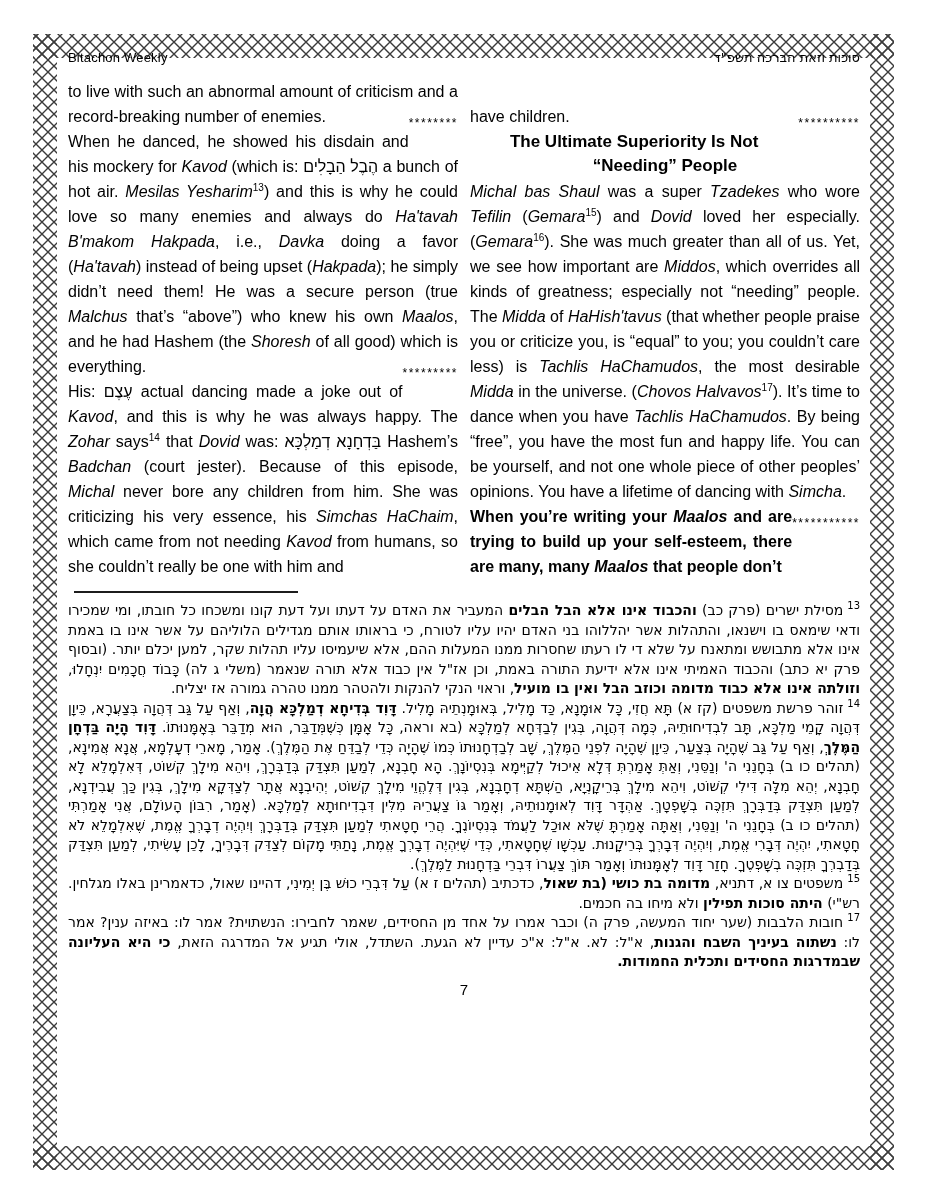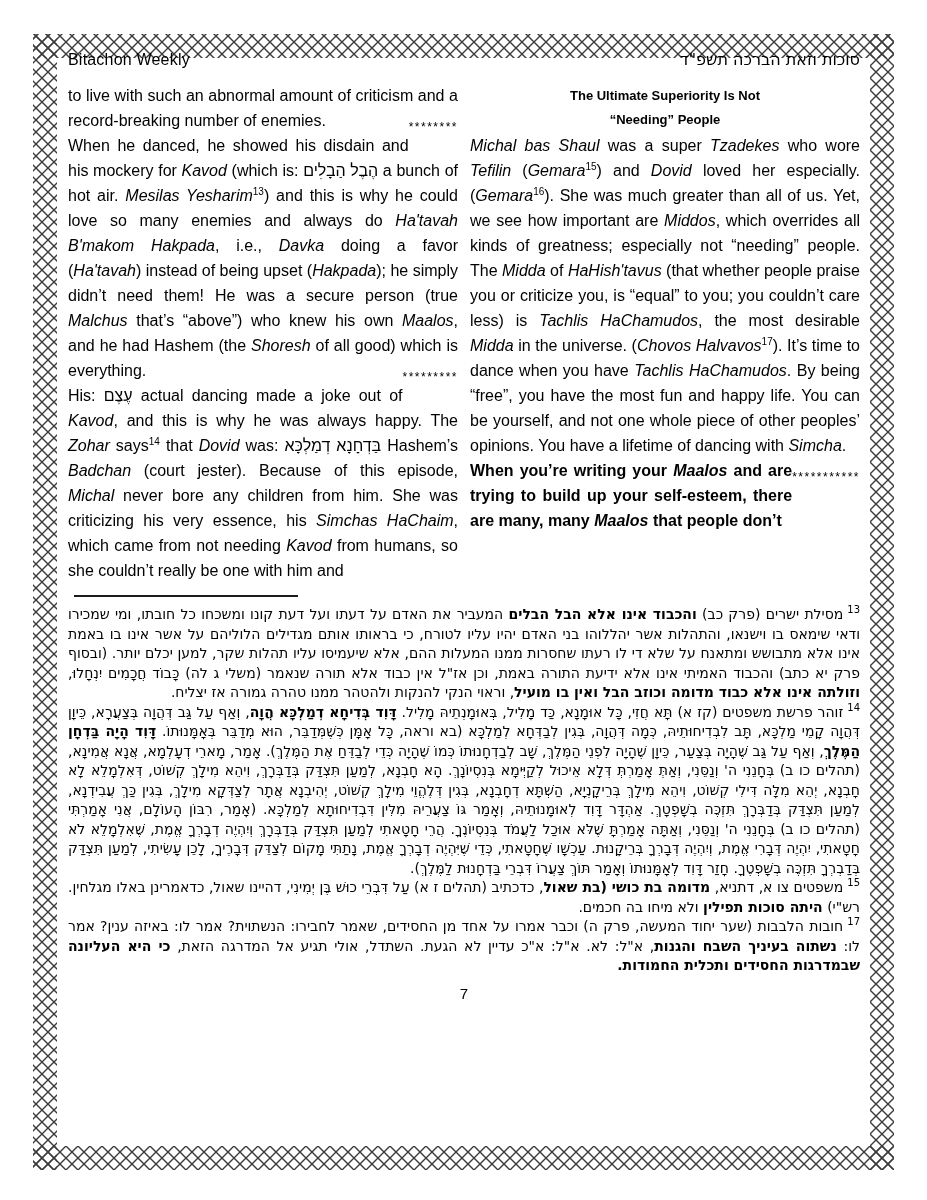--- a/index.html
+++ b/index.html
@@ -3,31 +3,31 @@
 <meta charset="utf-8">
 <style>
   html,body{margin:0;padding:0;}
   body{
     width:927px;height:1200px;position:relative;overflow:hidden;
     background:#ffffff;color:#000;
     font-family:"Liberation Sans","DejaVu Sans",sans-serif;
   }
   .border-svg{position:absolute;left:0;top:0;}
   .page{position:absolute;left:68px;top:50px;width:792px;}
-  .hdr{display:flex;justify-content:space-between;align-items:baseline;font-size:16px;margin-bottom:14px;}
+  .hdr{display:flex;justify-content:space-between;align-items:baseline;font-size:13px;margin-bottom:14px;}
   .hdr-left{letter-spacing:.2px;}
   .hdr-right{direction:rtl;font-family:"DejaVu Sans","Liberation Sans",sans-serif;}
-  .cols{display:flex;gap:12px;}
+  .cols{display:flex;gap:12px;align-items:flex-end;}
   .col{flex:1 1 0;min-width:0;}
   .body-para{margin:0;font-size:16px;line-height:25px;text-align:justify;}
   .it{font-style:italic;}
   .bd{font-weight:bold;}
   sup{font-size:10px;line-height:0;}
   .sep{float:right;font-size:12px;letter-spacing:1.5px;margin-top:7px;color:#000;}
-  .col-heading{font-weight:bold;font-size:13px;line-height:24px;text-align:center;margin:1px 0;}
+  .col-heading{font-weight:bold;font-size:17px;line-height:24px;text-align:center;margin:1px 0;}
   .fn-area{margin-top:12px;}
   .fn-rule{width:224px;border:0;border-top:2px solid #1c1c1c;margin:2px 0 8px 6px;}
   .footnote{direction:rtl;text-align:justify;font-size:14px;line-height:19.5px;font-family:"DejaVu Sans","Liberation Sans",sans-serif;}
   .fn-num{font-size:10px;margin-left:4px;}
   .pageno{text-align:center;font-size:15px;margin-top:9px;}
 </style>
 </head>
 <body>
 
 <svg class="border-svg" width="927" height="1200" xmlns="http://www.w3.org/2000/svg">
@@ -49,20 +49,21 @@
     <span class="hdr-right" dir="rtl">סוכות וזאת הברכה תשפ"ד</span>
   </div>
 
   <div class="cols">
     <div class="col" id="col-left">
         <p class="body-para"><span>to live with such an abnormal amount of criticism and a record-breaking number of enemies.</span><span class="sep">********</span></p>
         <p class="body-para"><span>When he danced, he showed his disdain and his mockery for </span><span class="it">Kavod</span><span> (which is: הֶבֶל הַבָלִים a bunch of hot air. </span><span class="it">Mesilas Yesharim</span><sup>13</sup><span>) and this is why he could love so many enemies and always do </span><span class="it">Ha'tavah B'makom Hakpada</span><span>, i.e., </span><span class="it">Davka</span><span> doing a favor (</span><span class="it">Ha'tavah</span><span>) instead of being upset (</span><span class="it">Hakpada</span><span>); he simply didn’t need them! He was a secure person (true </span><span class="it">Malchus</span><span> that’s “above”) who knew his own </span><span class="it">Maalos</span><span>, and he had Hashem (the </span><span class="it">Shoresh</span><span> of all good) which is everything.</span><span class="sep">*********</span></p>
         <p class="body-para"><span>His: עֶצֶם actual dancing made a joke out of </span><span class="it">Kavod</span><span>, and this is why he was always happy. The </span><span class="it">Zohar</span><span> says</span><sup>14</sup><span> that </span><span class="it">Dovid</span><span> was: בַּדְחָנָא דְמַלְכָּא Hashem’s </span><span class="it">Badchan</span><span> (court jester). Because of this episode, </span><span class="it">Michal</span><span> never bore any children from him. She was criticizing his very essence, his </span><span class="it">Simchas HaChaim</span><span>, which came from not needing </span><span class="it">Kavod</span><span> from humans, so she couldn’t really be one with him and</span></p>
       </div>
     <div class="col" id="col-right">
+        <p class="body-para"><span>have children.</span><span class="sep">**********</span></p>
         <div class="col-heading">
           <div>The Ultimate Superiority Is Not</div>
           <div>“Needing” People</div>
         </div>
         <p class="body-para"><span class="it">Michal bas Shaul</span><span> was a super </span><span class="it">Tzadekes</span><span> who wore </span><span class="it">Tefilin</span><span> (</span><span class="it">Gemara</span><sup>15</sup><span>) and </span><span class="it">Dovid</span><span> loved her especially. (</span><span class="it">Gemara</span><sup>16</sup><span>).  She was much greater than all of us. Yet, we see how important are </span><span class="it">Middos</span><span>, which overrides all kinds of greatness; especially not “needing” people. The </span><span class="it">Midda</span><span> of </span><span class="it">HaHish'tavus</span><span> (that whether people praise you or criticize you, is “equal” to you; you couldn’t care less) is </span><span class="it">Tachlis HaChamudos</span><span>, the most desirable </span><span class="it">Midda</span><span> in the universe. (</span><span class="it">Chovos Halvavos</span><sup>17</sup><span>). It’s time to dance when you have </span><span class="it">Tachlis HaChamudos</span><span>. By being “free”, you have the most fun and happy life. You can be yourself, and not one whole piece of other peoples’ opinions. You have a lifetime of dancing with </span><span class="it">Simcha</span><span>.</span><span class="sep">***********</span></p>
         <p class="body-para"><span class="bd">When you’re writing your </span><span class="it bd">Maalos</span><span class="bd"> and are trying to build up your self-esteem, there are many, many </span><span class="it bd">Maalos</span><span class="bd"> that people don’t</span></p>
       </div>
   </div>
 
   <div class="fn-area">

